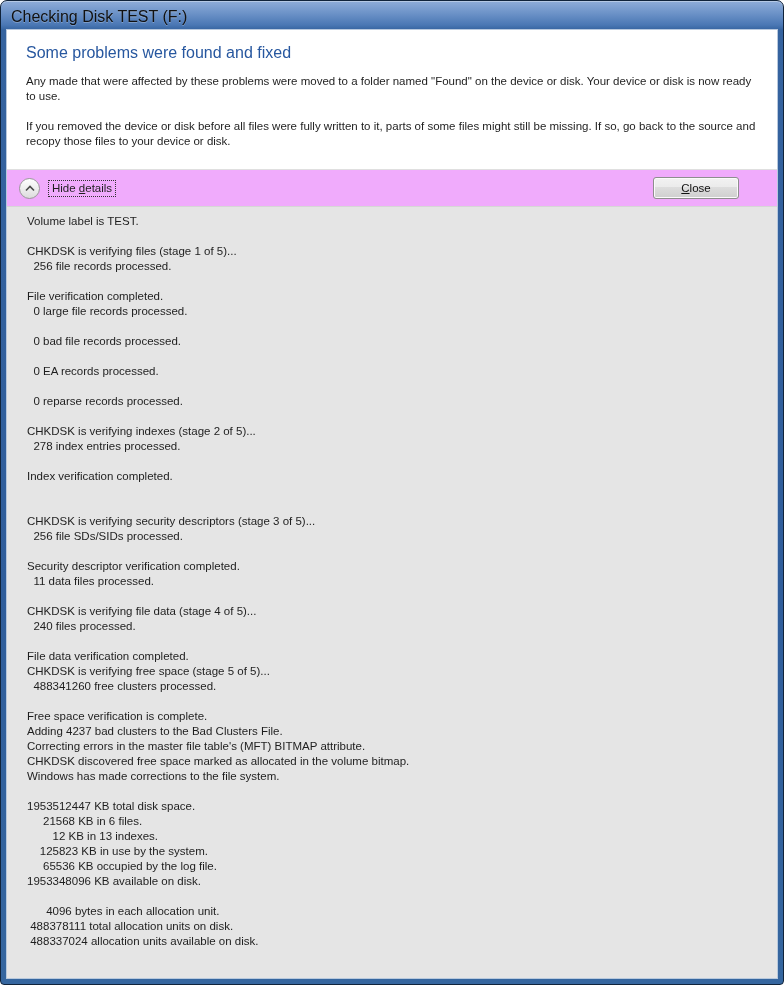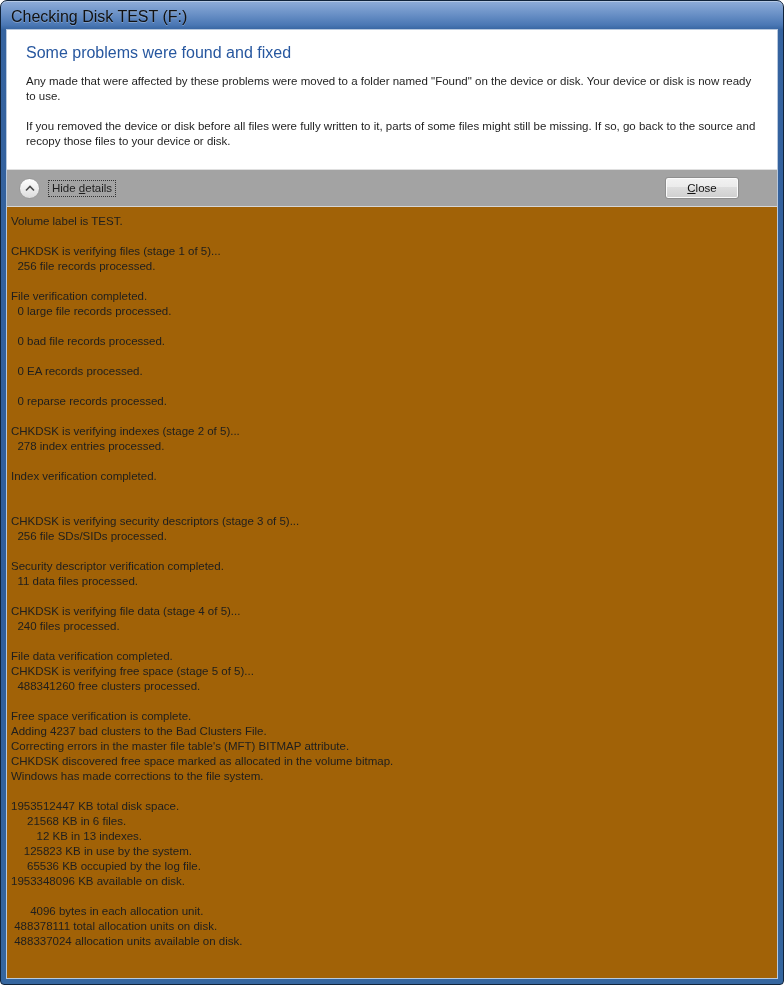--- a/index.html
+++ b/index.html
@@ -46,21 +46,21 @@
   }
   .message-area p{
     margin:11px 0 0 0;
     font-size:11.5px;line-height:15px;color:#1e1e1e;
     max-width:742px;
   }
   .message-area p + p{margin-top:15px;}
 
   .toolbar{
     flex:none;height:38px;
-    background:#a3a3a3;
+    background:#f0abfc;
     border-top:1px solid #dfdfdf;
     border-bottom:1px solid #d6d6d6;
     display:flex;align-items:center;
     padding:0 12px;
   }
   .chevron-btn{
     width:21px;height:21px;border-radius:50%;
     border:1px solid #9a9a9a;
     background:linear-gradient(180deg,#fefefe 0%,#f0f0f0 45%,#dcdcdc 100%);
     display:flex;align-items:center;justify-content:center;
@@ -70,32 +70,32 @@
     margin-left:8px;
     font-size:11.5px;color:#1e1e1e;
     border:1px dotted #333;
     padding:1px 3px 2px 3px;
     cursor:pointer;
     white-space:nowrap;
   }
   .access-key{text-decoration:underline;}
   .close-btn{
     margin-left:auto;margin-right:26px;
-    width:74px;height:22px;
+    width:86px;height:22px;
     border:1px solid #8e8e8e;border-radius:3px;
     background:linear-gradient(180deg,#f2f2f2 0%,#ebebeb 45%,#dddddd 46%,#cfcfcf 100%);
     font-family:"Liberation Sans","DejaVu Sans",sans-serif;
     font-size:11.5px;color:#111;
     cursor:pointer;
     box-shadow:inset 0 0 0 1px #fbfbfb;
   }
   .details{
     flex:1;
-    background:#a16207;
-    padding:7px 4px;
+    background:#e5e5e5;
+    padding:7px 20px;
     font-size:11.5px;line-height:15px;color:#1e1e1e;
     white-space:pre-wrap;
     overflow:hidden;
   }
 </style>
 </head>
 <body>
 
 <div class="window">
 

